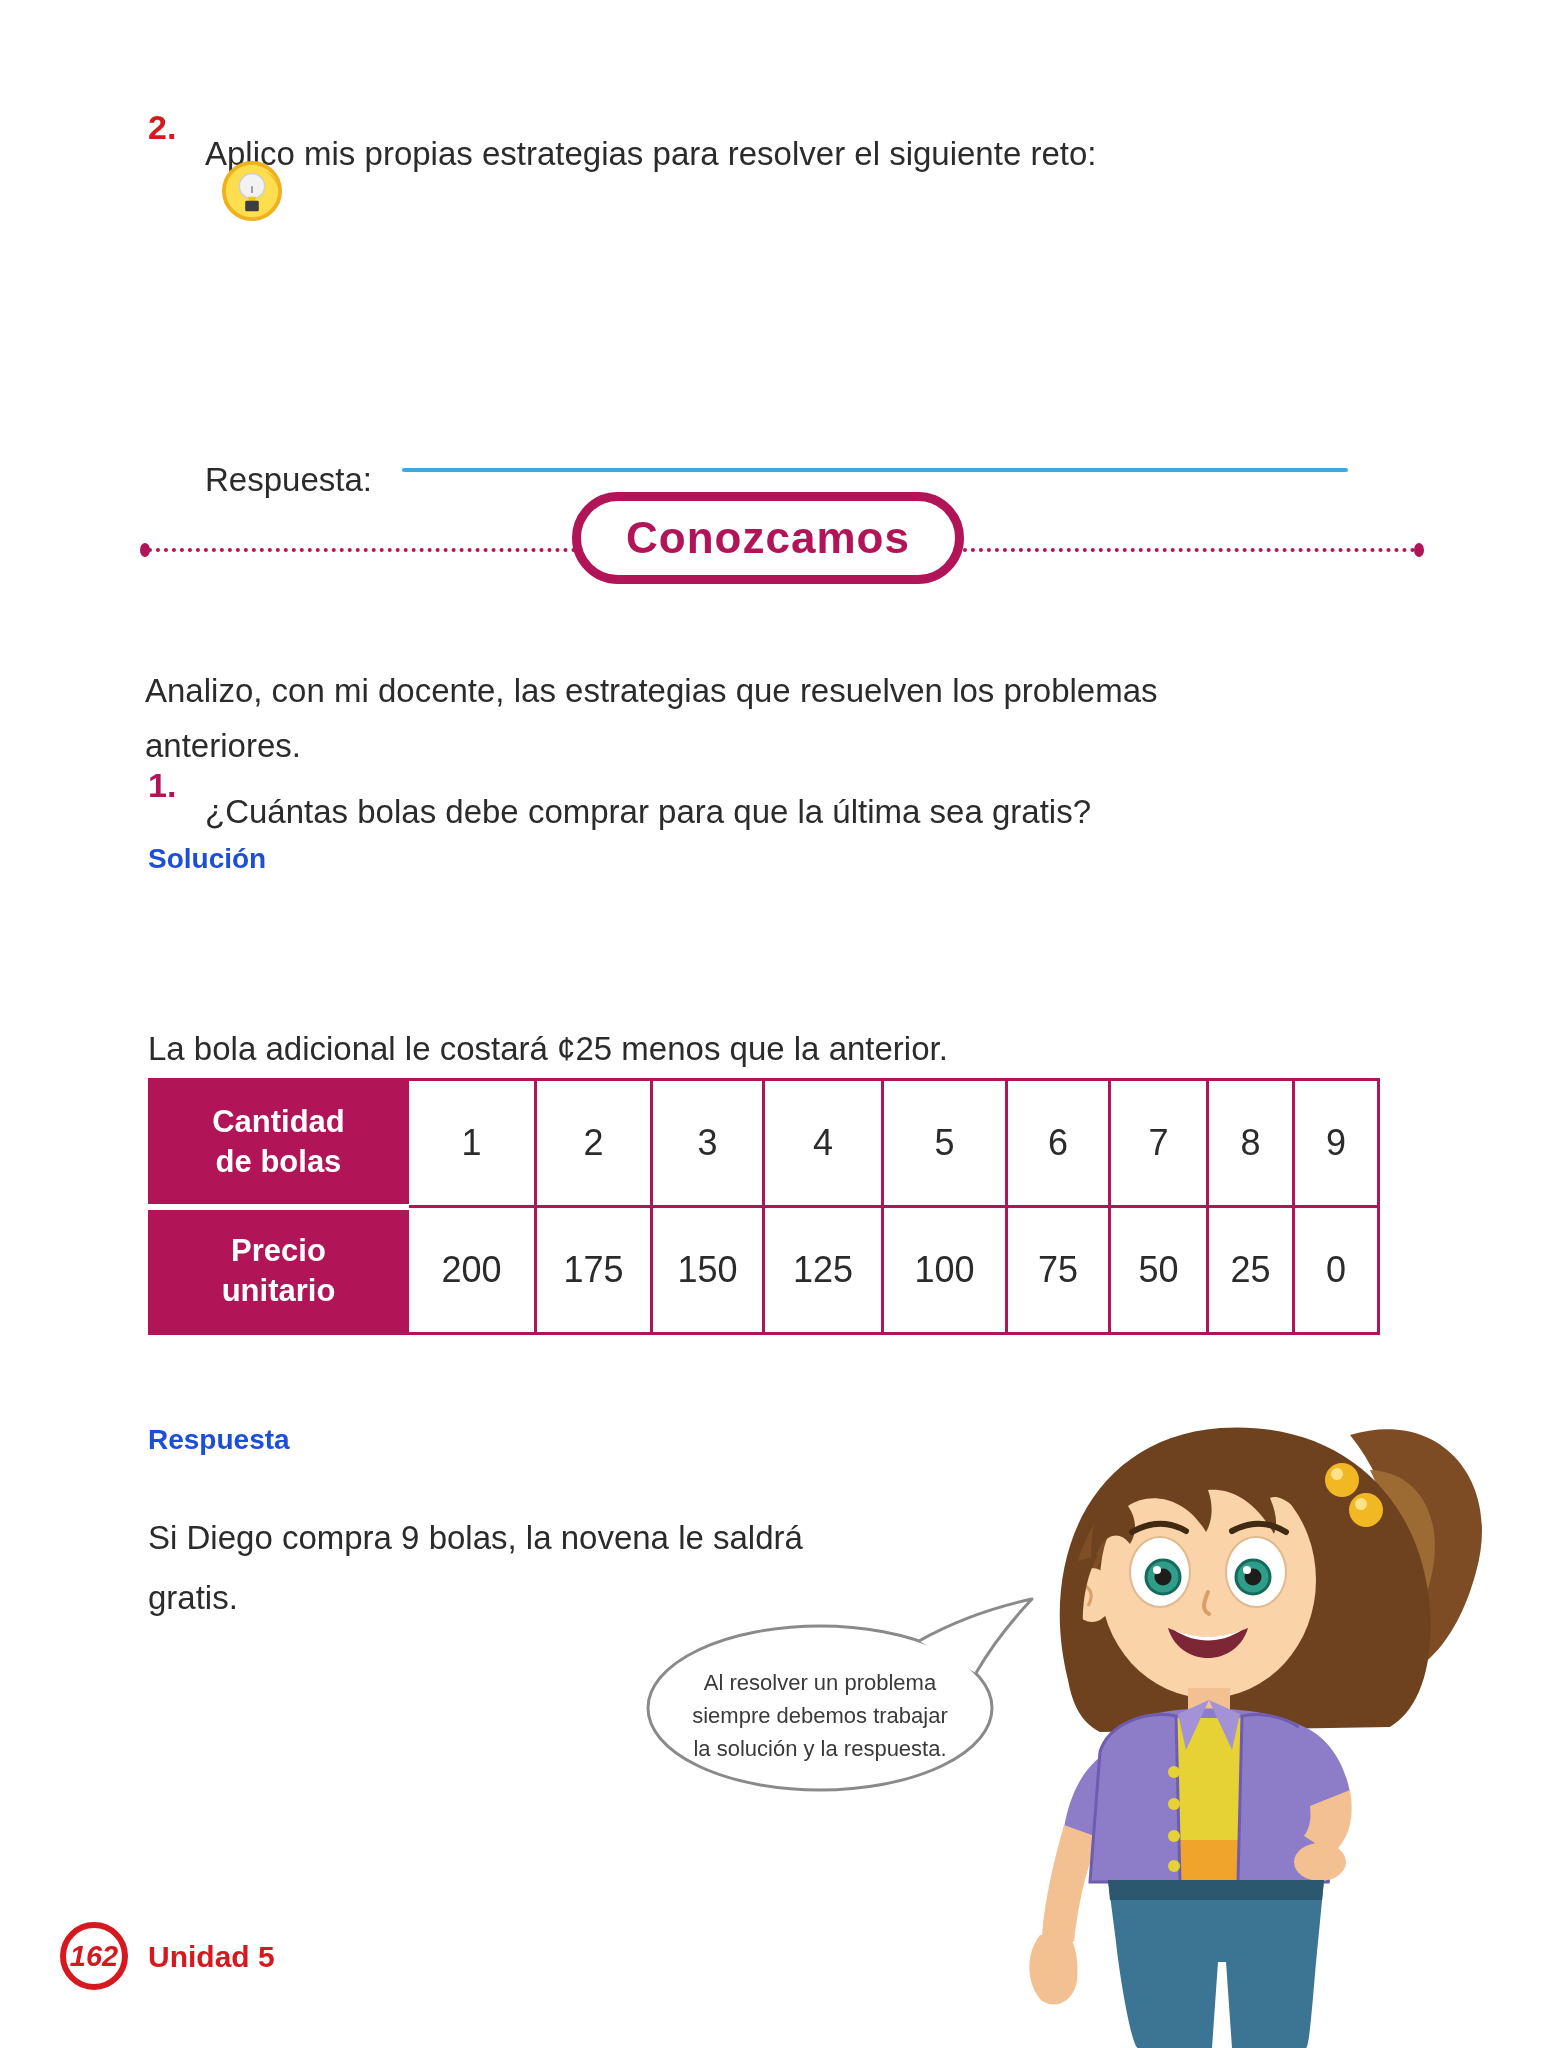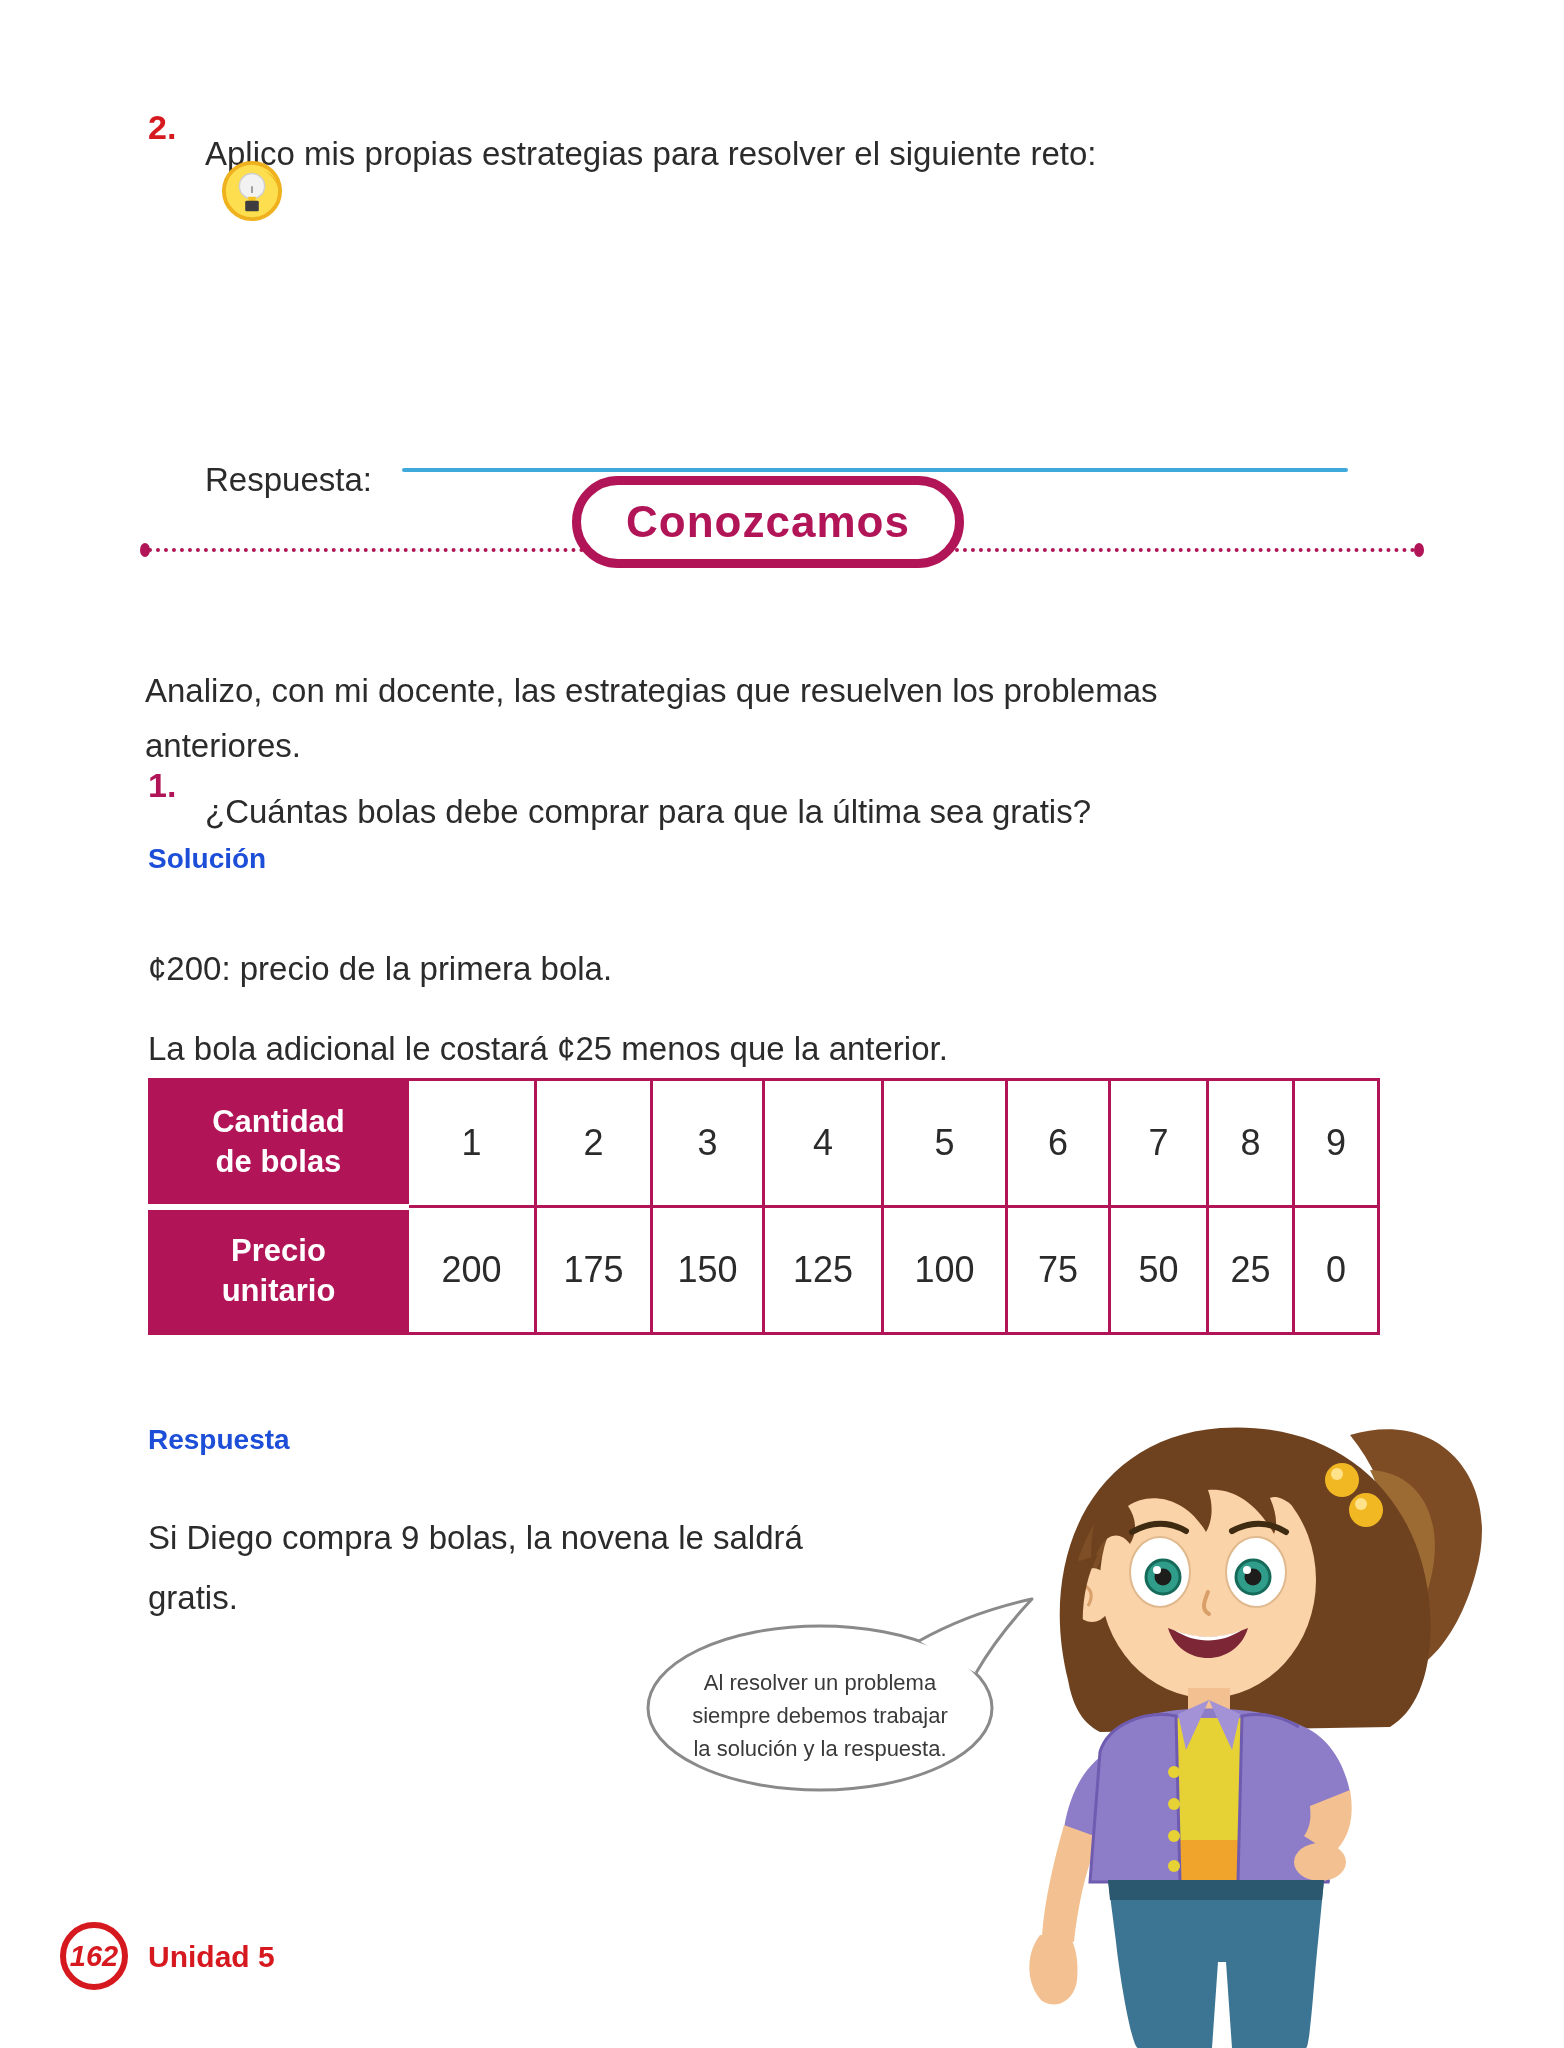--- a/index.html
+++ b/index.html
@@ -56,32 +56,31 @@
       </svg>
     </span>
   </div>
 
   <div class="abs body-text" style="left:205px; top:434px;">Respuesta:</div>
   <div class="abs answer-rule" style="left:402px; top:468px; width:946px;"></div>
 
   <div class="abs divider" style="left:148px; top:548px; width:1268px;"></div>
   <div class="abs dot-end" style="left:140px; top:543px;"></div>
   <div class="abs dot-end" style="left:1414px; top:543px;"></div>
-  <div class="abs banner-pill" style="left:572px; top:476px; width:392px; height:92px;">
+  <div class="abs banner-pill" style="left:572px; top:492px; width:392px; height:92px;">
     <span>Conozcamos</span>
   </div>
 
   <div class="abs body-text" style="left:145px; top:645px;">Analizo, con mi docente, las estrategias que resuelven los problemas</div>
   <div class="abs body-text" style="left:145px; top:700px;">anteriores.</div>
 
   <div class="abs num-magenta" style="left:148px; top:766px;">1.</div>
   <div class="abs body-text" style="left:205px; top:766px;">¿Cuántas bolas debe comprar para que la última sea gratis?</div>
 
   <div class="abs heading-magenta" style="left:148px; top:843px;">Solución</div>
-  <div class="abs body-text" style="left:148px; top:923px;">¢200: precio de la primera bola.</div>
   <div class="abs body-text" style="left:148px; top:1003px;">La bola adicional le costará ¢25 menos que la anterior.</div>
 
   <div class="abs" style="left:148px; top:1078px;border-radius:14px;">
     <table class="price-table">
       <colgroup>
         <col style="width:258px">
           <col style="width:128px">
           <col style="width:116px">
           <col style="width:112px">
         <col style="width:119px">

